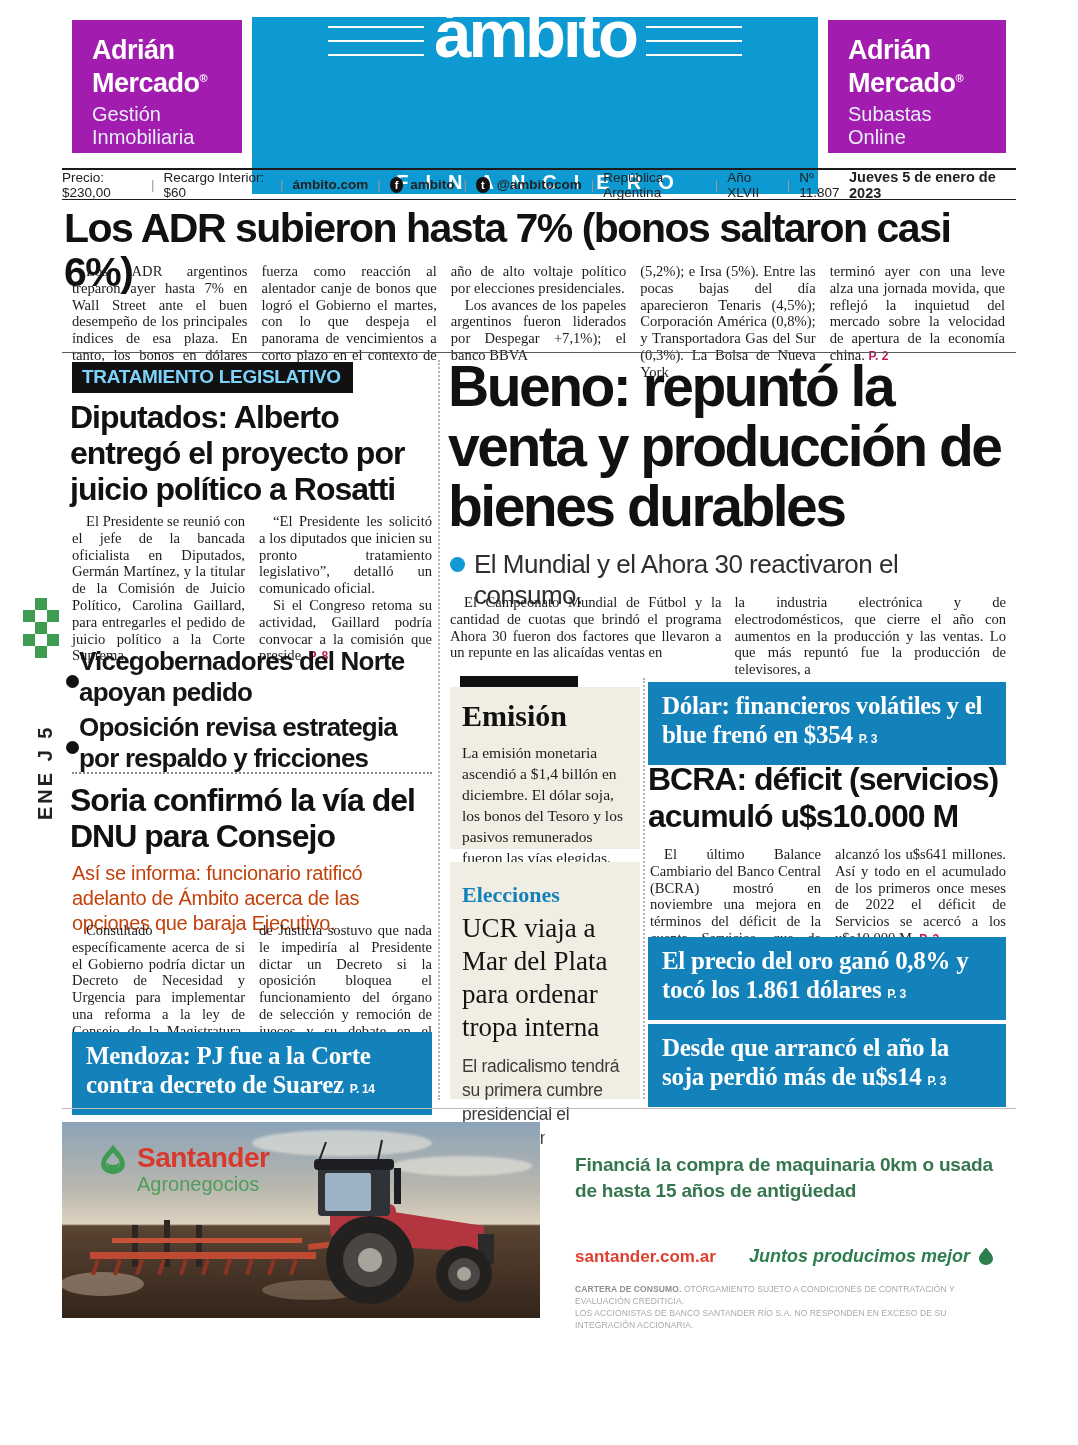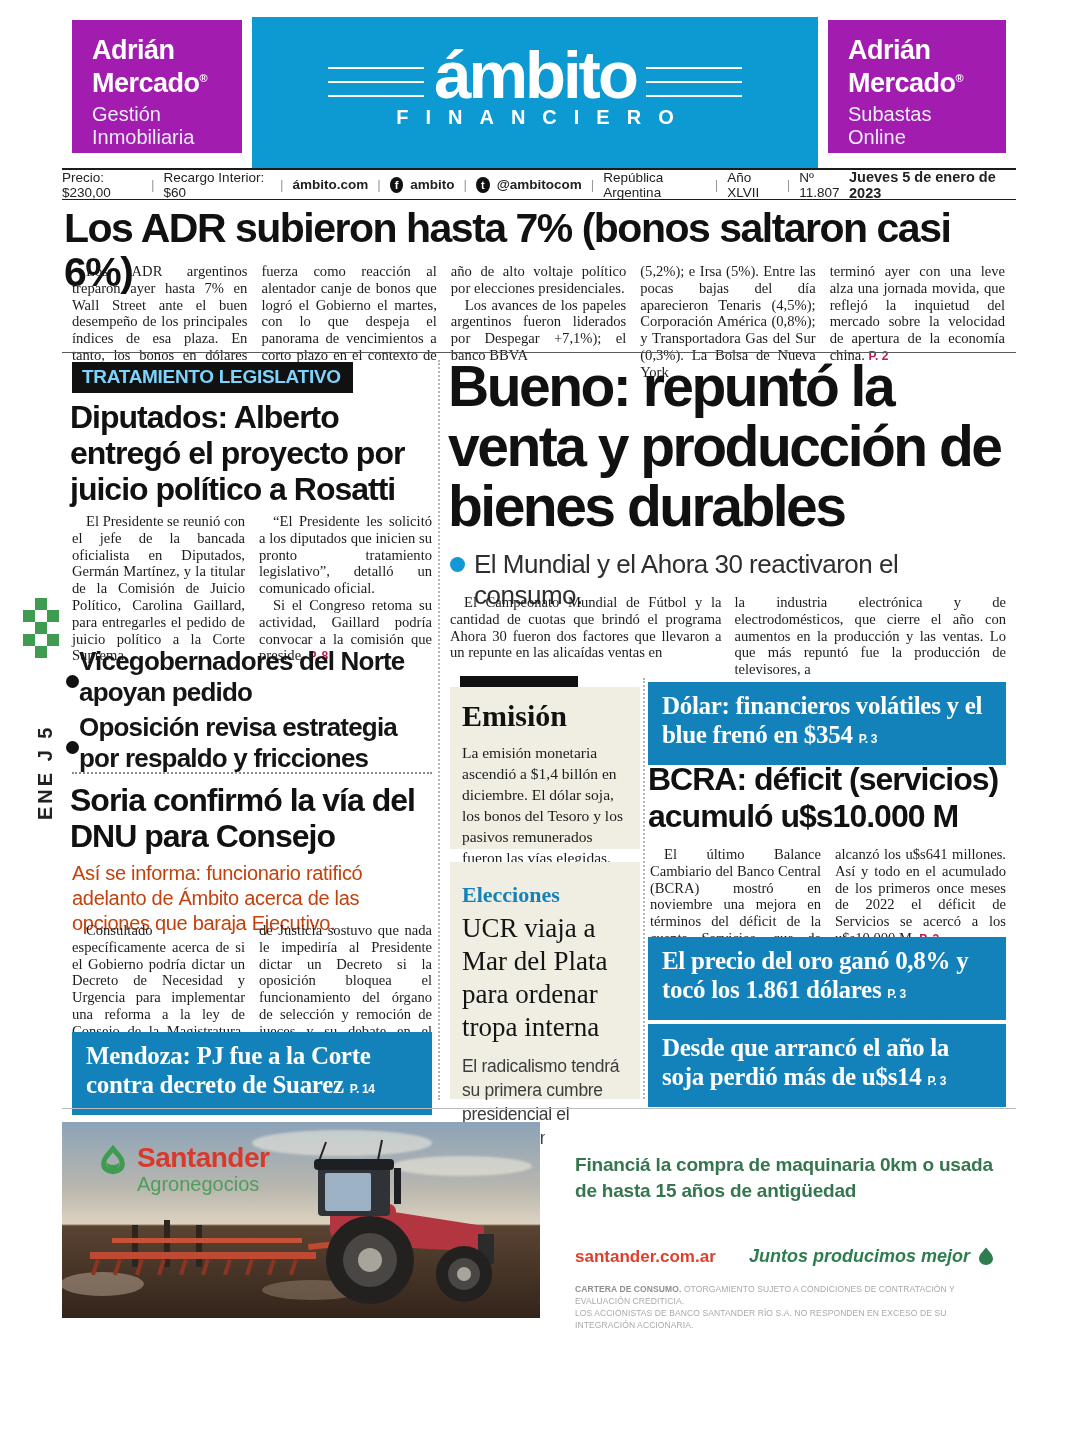--- a/index.html
+++ b/index.html
@@ -3,22 +3,22 @@
 <meta charset="utf-8">
 <style>
   html,body{margin:0;padding:0;background:#e8e8e8;}
   .page{position:relative;width:1078px;height:1445px;background:#ffffff;margin:0 auto;
         font-family:"Liberation Sans",sans-serif;color:#1a1a1a;overflow:hidden;}
   
   .navy-ad{position:absolute;background:#a21caf;color:#fff;padding:16px 0 0 20px;box-sizing:border-box;}
   .navy-ad .big{font-size:27px;font-weight:bold;line-height:28px;letter-spacing:-0.5px;}
   .navy-ad .small{font-size:20px;font-weight:300;line-height:23px;color:#e8edf6;}
   .reg{font-size:11px;vertical-align:super;}
-  .masthead{position:absolute;left:252px;top:17px;width:566px;height:152px;background:#0d9ad3;
-            display:flex;flex-direction:column;align-items:center;justify-content:center;}
+  .masthead{position:absolute;left:252px;top:17px;width:566px;height:177px;background:#0d9ad3;
+            display:flex;flex-direction:column;align-items:center;justify-content:space-between;}
   .logo-row{display:flex;align-items:center;gap:10px;}
   .logo-lines{display:flex;flex-direction:column;gap:12px;width:96px;}
   .logo-lines i{display:block;height:2px;background:#fff;}
   .logo-word{color:#fff;font-size:67px;font-weight:bold;letter-spacing:-3px;line-height:62px;margin-top:-14px;}
   .logo-sub{color:#fff;font-size:20px;font-weight:bold;letter-spacing:17px;margin-top:0px;padding-left:17px;}
   
   .infobar{position:absolute;left:62px;top:168px;width:954px;height:29px;border-top:2px solid #1c1c1c;
            border-bottom:1px solid #1c1c1c;display:flex;align-items:center;justify-content:space-between;
            font-size:13.5px;color:#222;}
   .infobar .seg{display:inline-flex;align-items:center;gap:7px;}

